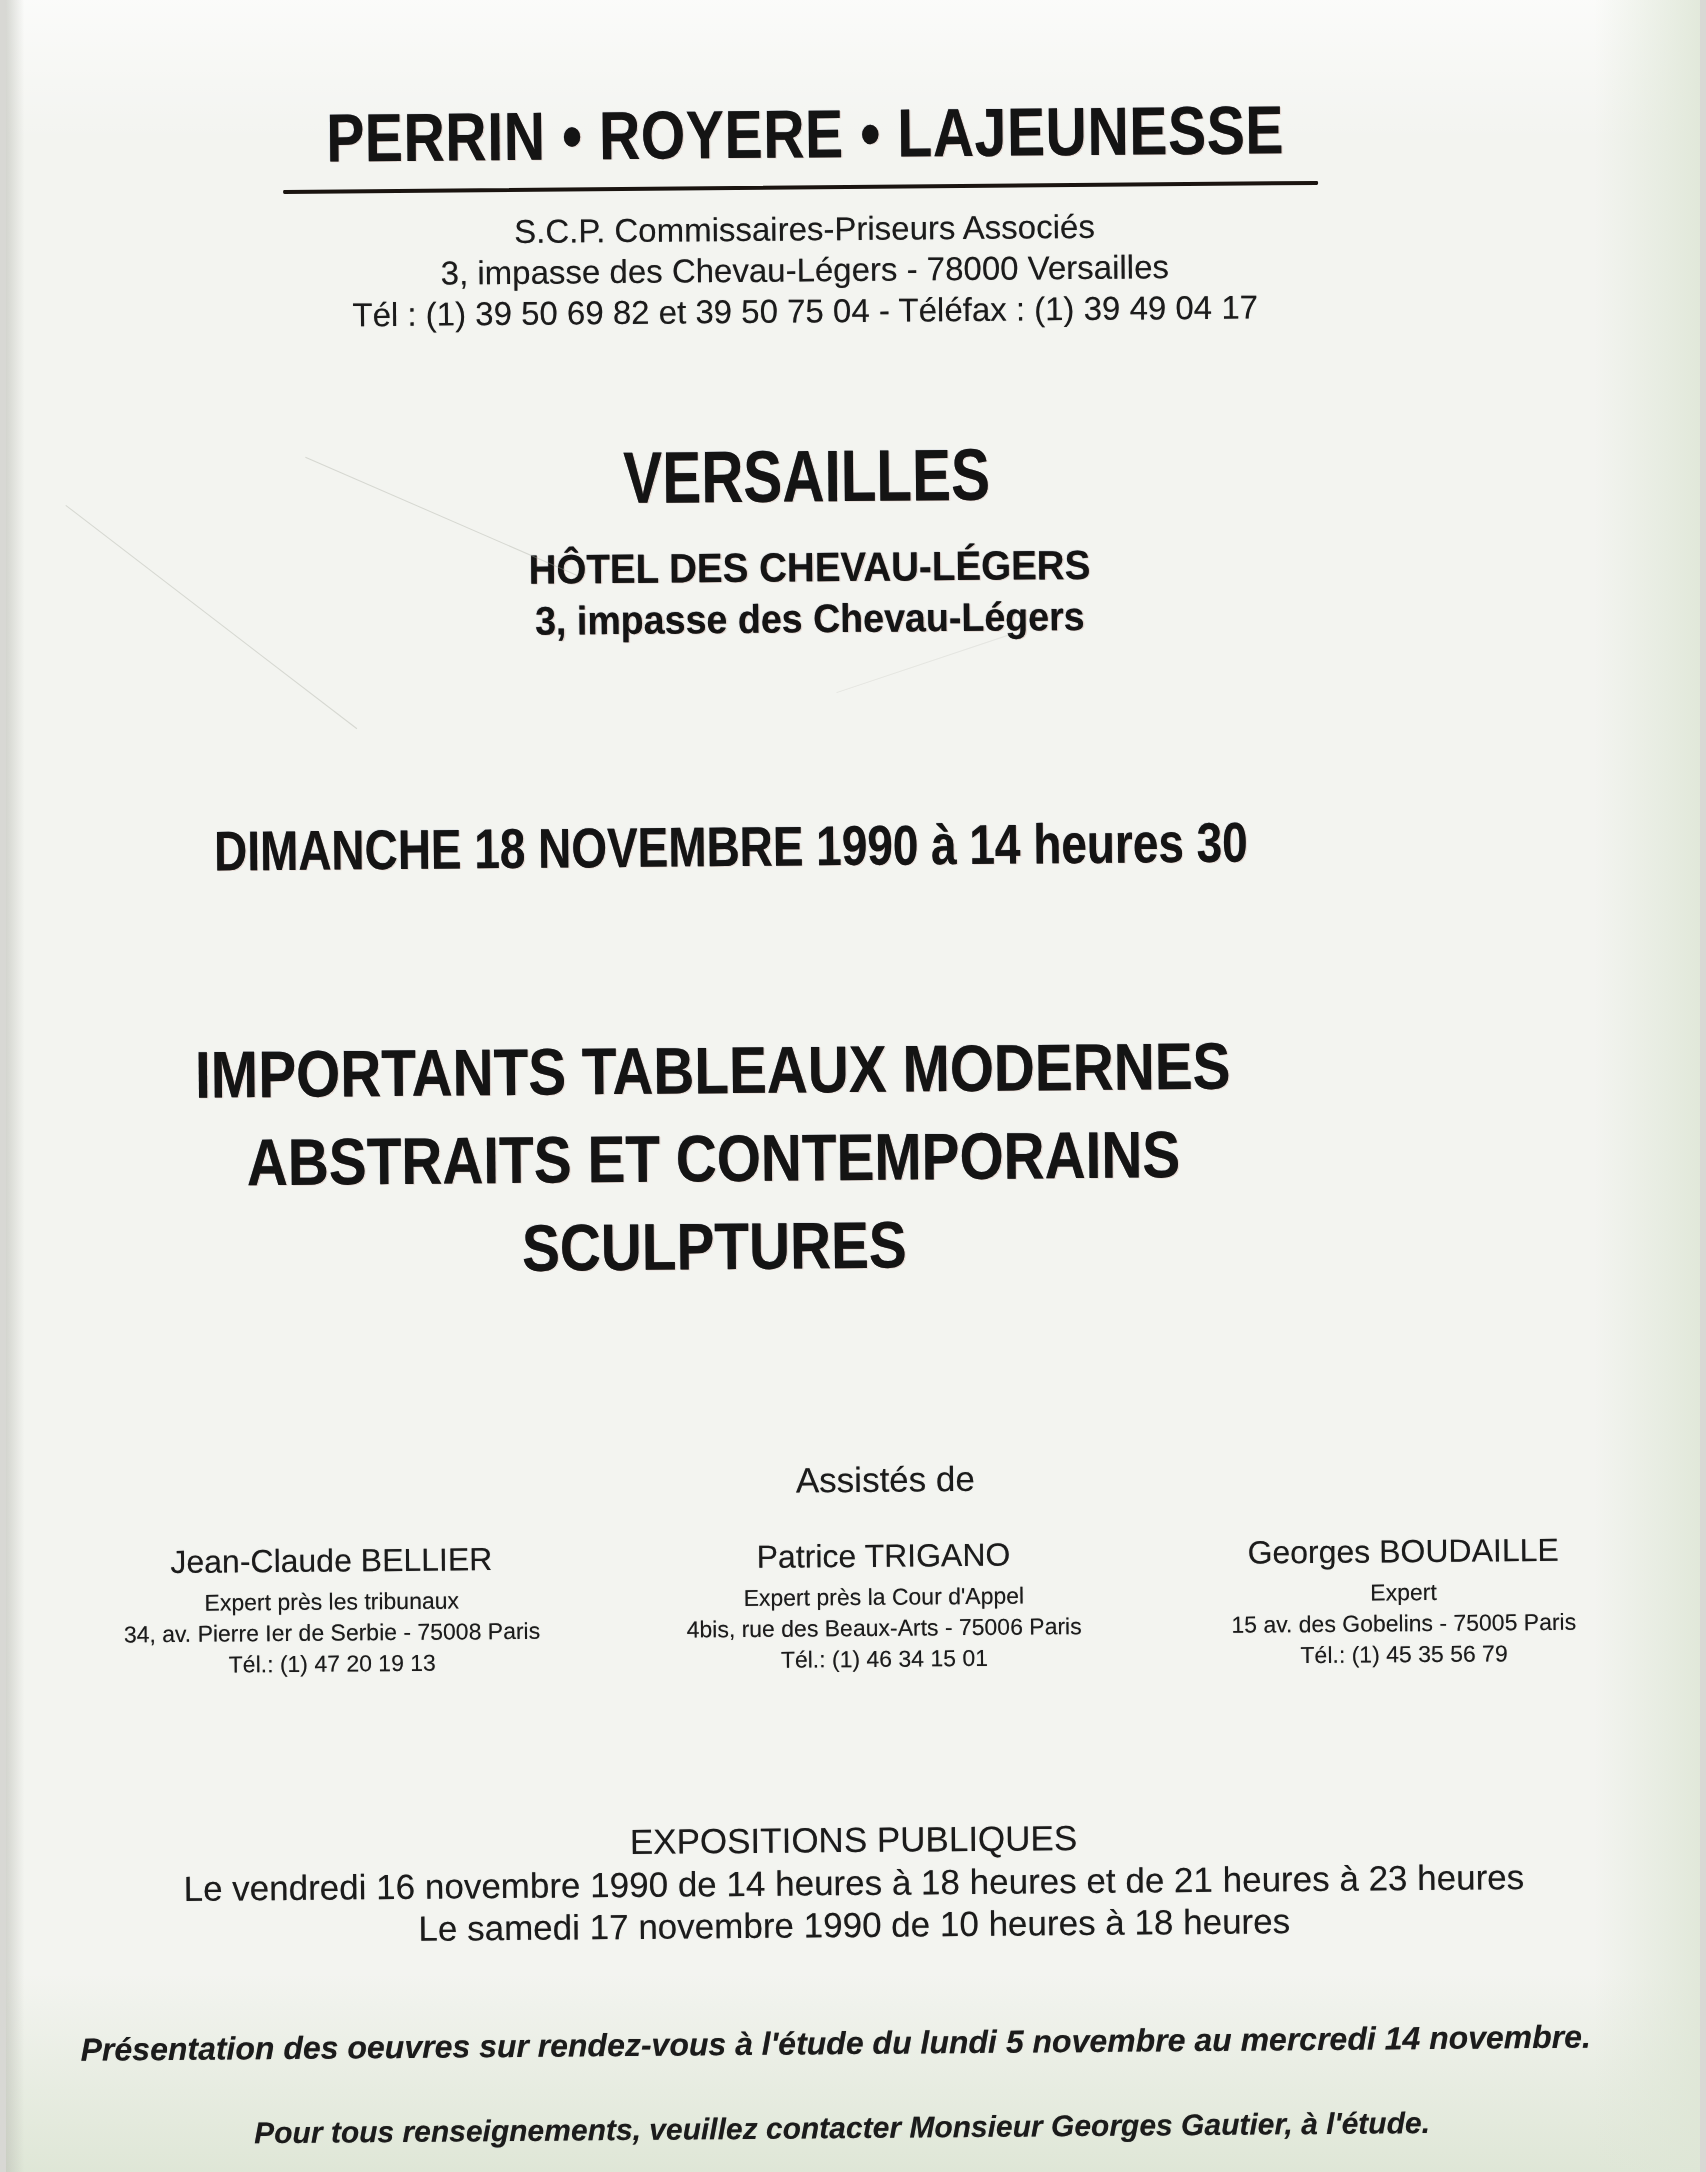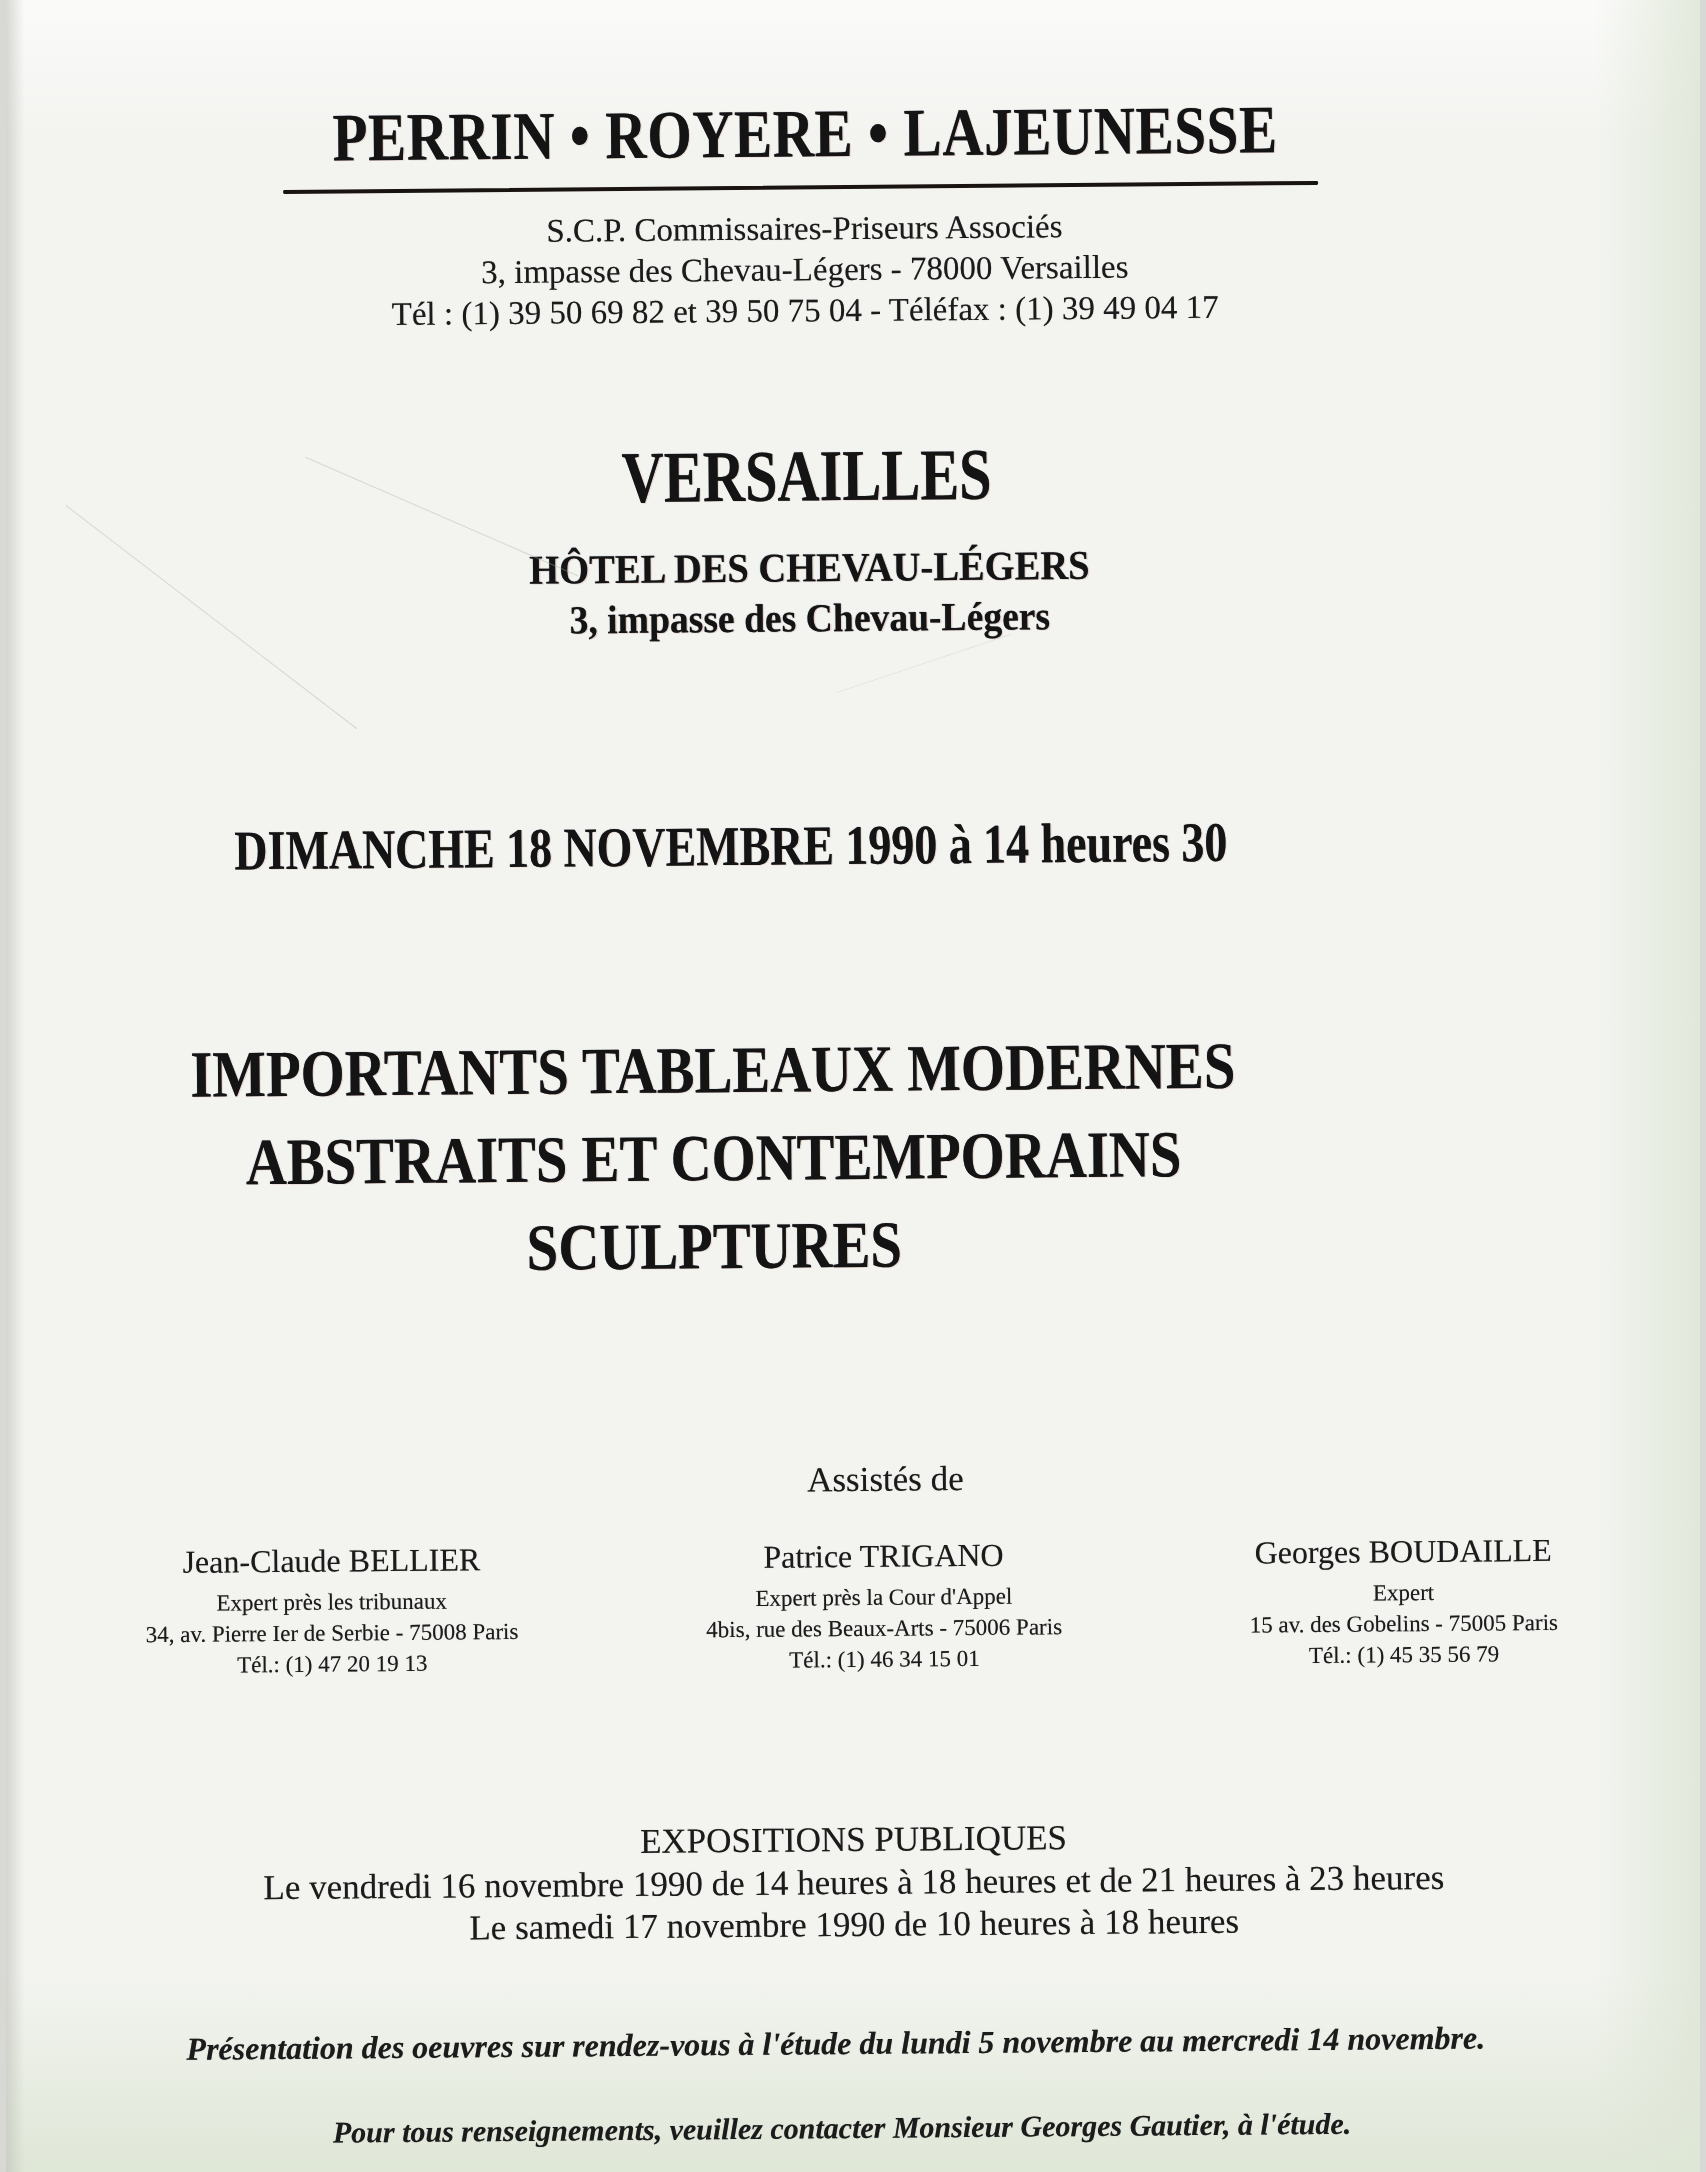--- a/index.html
+++ b/index.html
@@ -7,21 +7,21 @@
     position:relative;
     width:1694px;height:2172px;
     margin:0 auto;
     overflow:hidden;
     background-color:#f3f4f0;
     background-image:
       linear-gradient(90deg, rgba(186,188,180,0.55) 0px, rgba(186,188,180,0.0) 18.4px),
       linear-gradient(270deg, rgba(222,230,214,0.85) 0px, rgba(222,230,214,0.0) 106px),
       linear-gradient(180deg, rgba(255,255,255,0.65) 0px, rgba(255,255,255,0.0) 141px),
       linear-gradient(0deg, rgba(216,226,206,0.75) 0px, rgba(216,226,206,0.0) 198px);
-    font-family:Liberation Serif, serif;
+    font-family:Liberation Sans, sans-serif;
     color:#1b1b1b;
   }
   .tilt{position:absolute;inset:0;transform:rotate(-0.5deg);transform-origin:50% 45%;}
   .line{position:absolute;text-align:center;white-space:nowrap;line-height:1.2;}
   .soft{text-shadow:0 0 0.7px rgba(45,45,45,0.55);}
   .heavy{
     font-weight:bold;color:#141414;
     text-shadow:1.4px 0.7px 0 rgba(150,45,20,0.14), -0.7px -0.7px 0 rgba(25,60,140,0.10), 0 0 0.7px rgba(30,30,30,0.6);
   }
 

